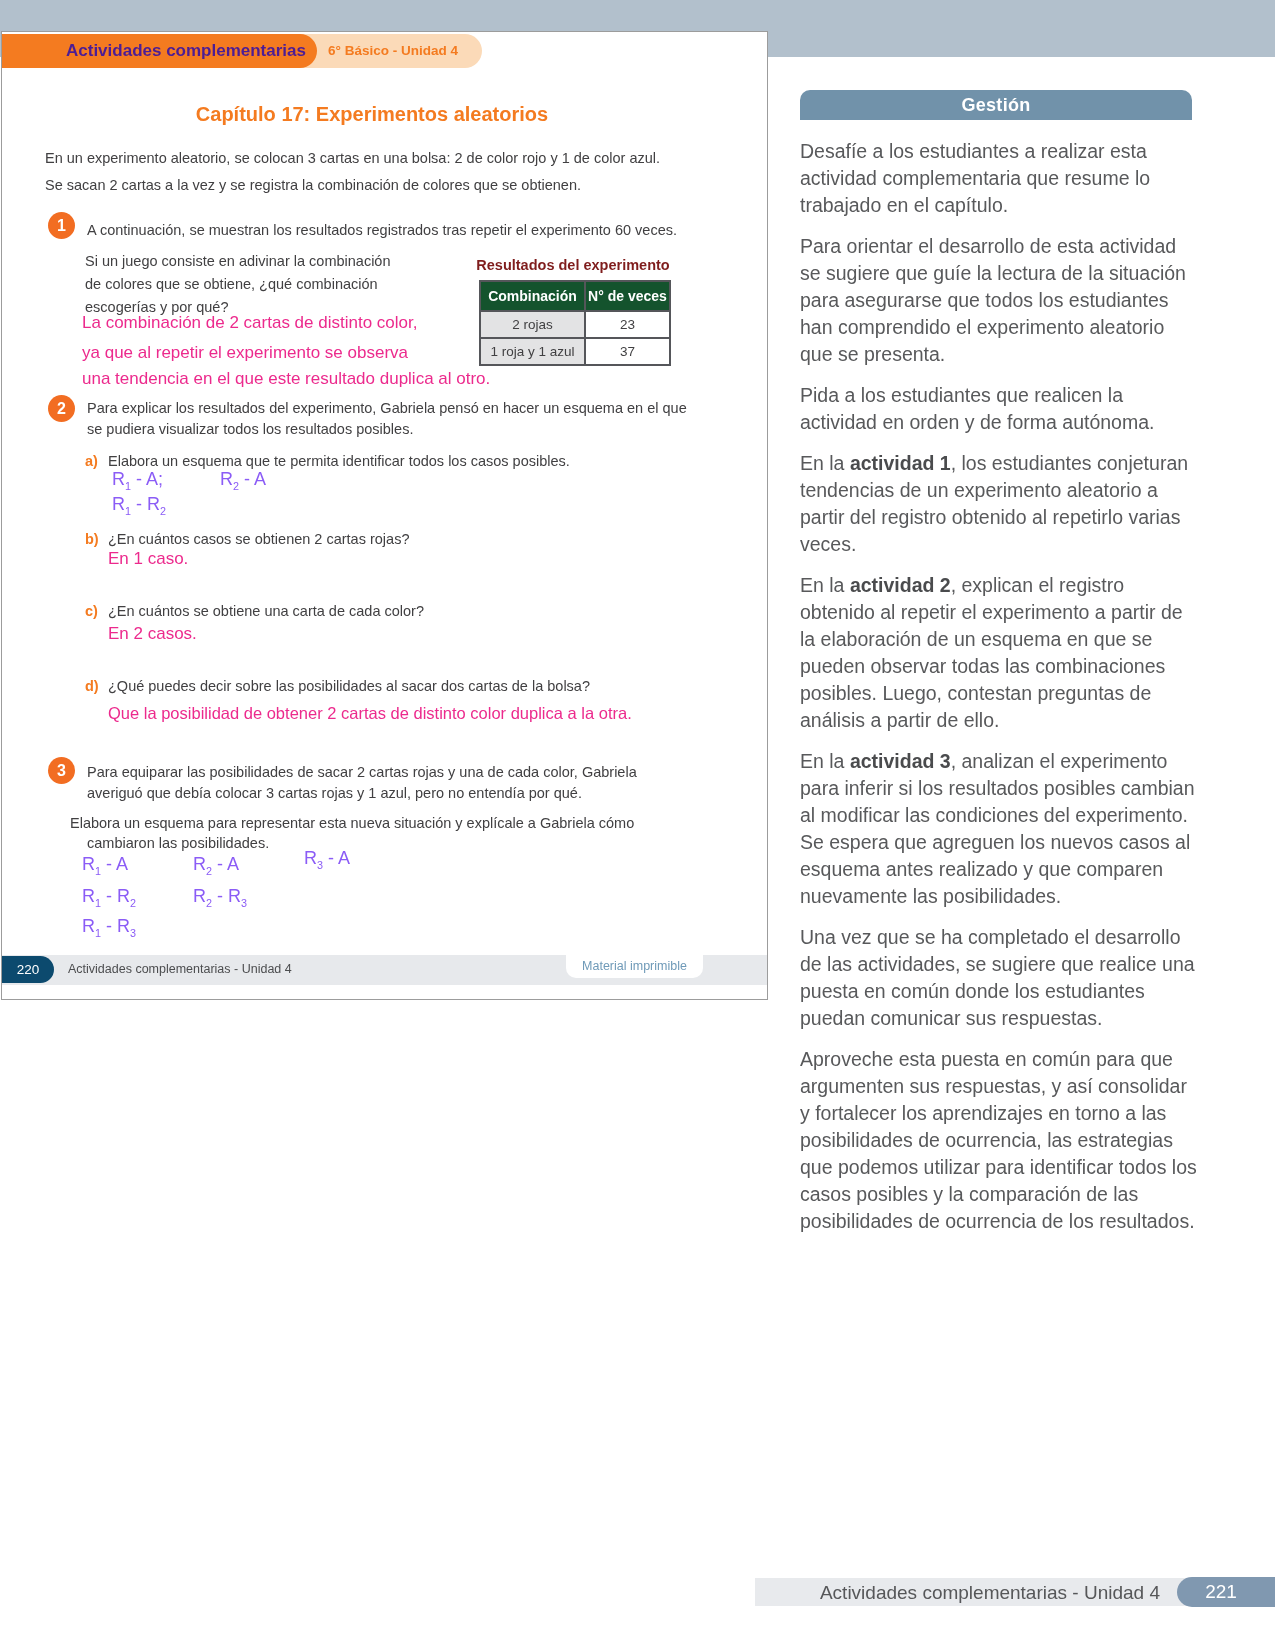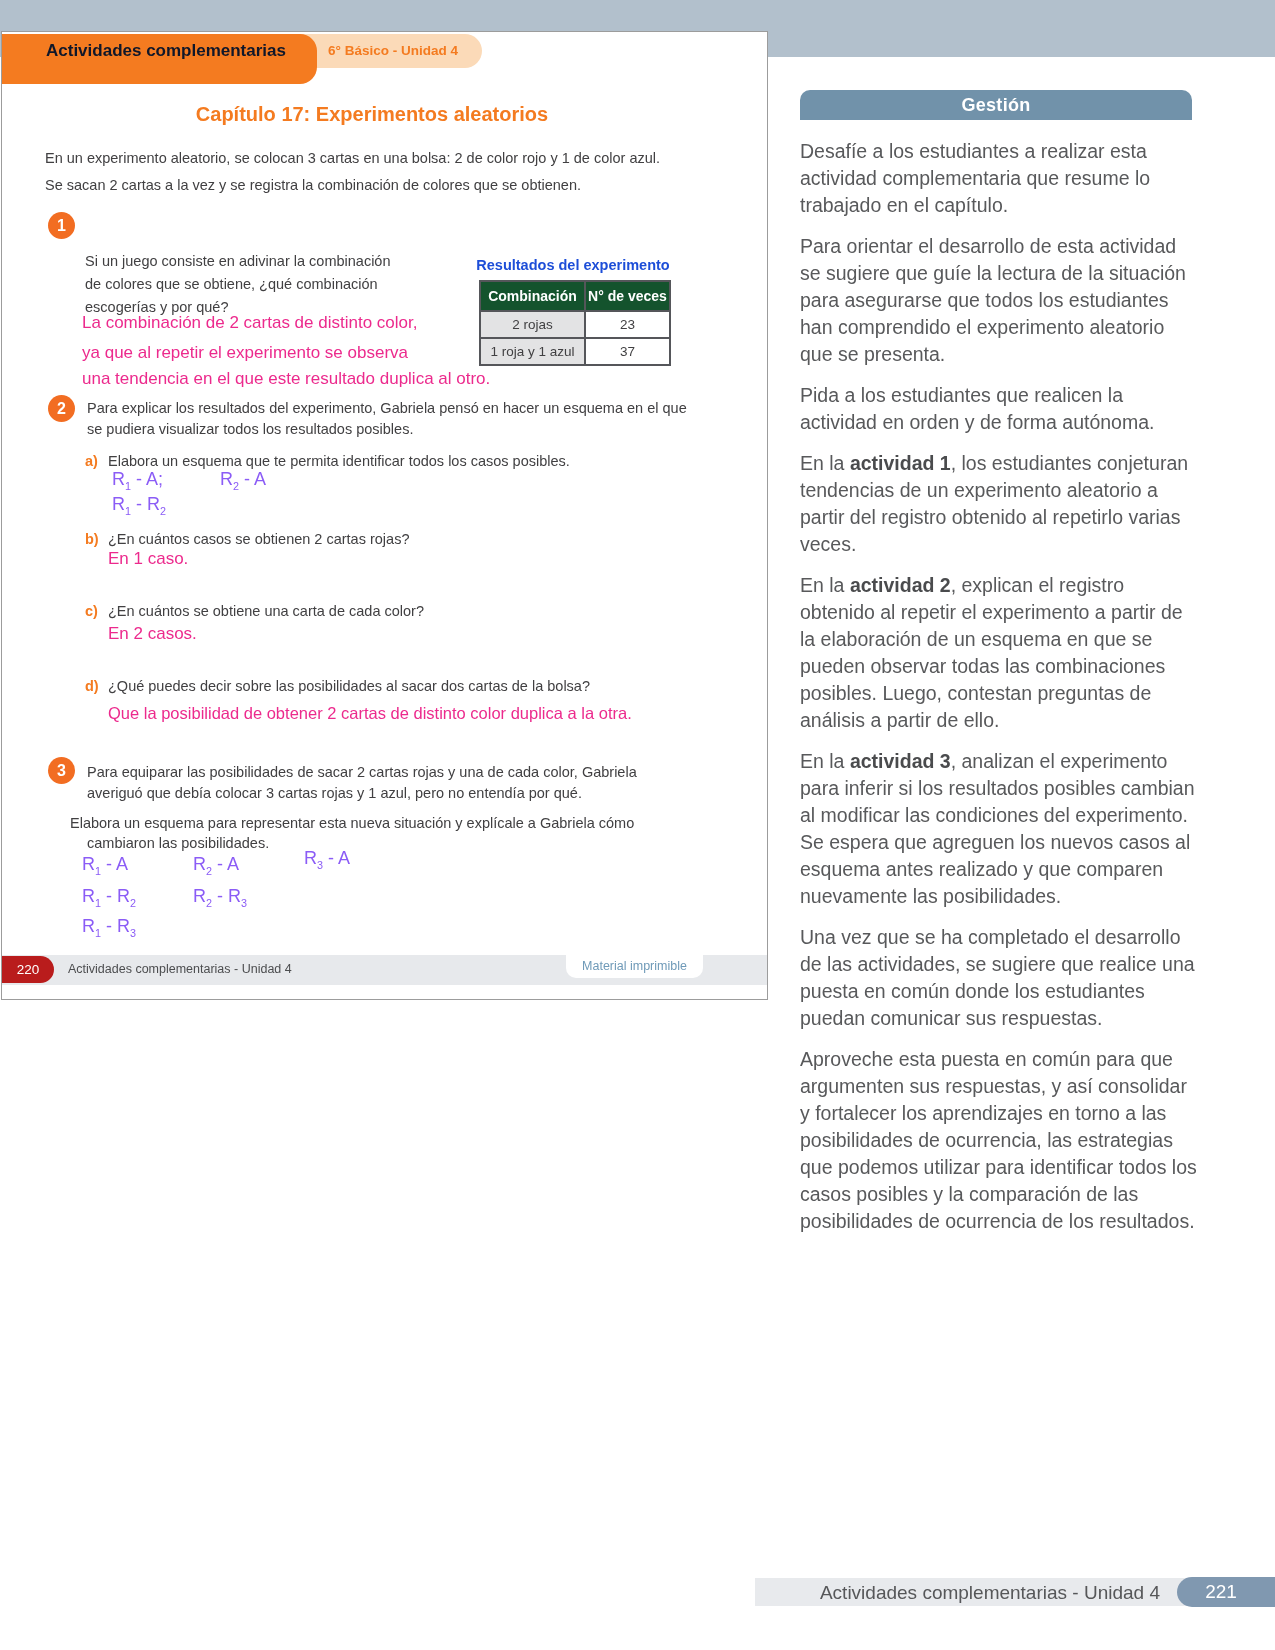--- a/index.html
+++ b/index.html
@@ -11,49 +11,49 @@
   .top-band{left:0;top:0;width:1275px;height:57px;background:#b2c0cc;}
 
   
   .student-page{left:1px;top:31px;width:765px;height:967px;background:#fff;
                 border:1px solid #9c9c9c;}
 
   .grade-badge{left:0;top:2px;width:480px;height:34px;background:#fbdab8;
                border-radius:0 17px 17px 0;}
   .grade-badge-label{left:312px;right:10px;top:0;height:34px;line-height:34px;
                      text-align:center;color:#f47b20;font-weight:bold;font-size:13.5px;}
-  .page-banner{left:0;top:2px;width:315px;height:50px;background:#f47b20;
-               border-radius:0 17px 17px 0;color:#0f172a;font-weight:bold;font-size:17px;
-               line-height:34px;padding-left:44px;box-sizing:border-box;}
+  .page-banner{left:0;top:2px;width:315px;height:34px;background:#f47b20;
+               border-radius:0 17px 17px 0;color:#4c1d95;font-weight:bold;font-size:17px;
+               line-height:34px;padding-left:64px;box-sizing:border-box;}
 
   .chapter-title{left:40px;top:71px;width:660px;text-align:center;font-size:20px;
                  font-weight:bold;color:#f47b20;}
 
   .line{font-size:14.5px;color:#414042;white-space:nowrap;}
   .pink{color:#ec2a8d;white-space:nowrap;font-size:17px;}
   .pink-r{color:#8b5cf6;white-space:nowrap;font-size:18px;}
   .pink-r sub, .pink sub{font-size:0.6em;}
 
   .num-circle{width:27px;height:27px;border-radius:50%;background:#f26d22;color:#fff;
               font-weight:bold;font-size:16px;display:flex;align-items:center;
               justify-content:center;}
   .item-label{font-size:14.5px;font-weight:bold;color:#f47b20;white-space:nowrap;}
 
   .results-title{left:451px;top:225px;width:240px;text-align:center;font-weight:bold;
-                 font-size:14.5px;color:#1d4ed8;}
+                 font-size:14.5px;color:#7f1d1d;}
   .results-table{border-collapse:collapse;color:#414042;}
   .results-table th{background:#14532d;color:#fff;font-weight:bold;height:26px;
                     font-size:14px;border:2px solid #55565a;}
   .results-table th + th{border-left:2px solid #dddddd;}
   .results-table td{height:23px;text-align:center;border:2px solid #55565a;font-size:13.5px;}
   .results-table td.cell-label{background:#e3e3e4;width:101px;}
   .results-table td.cell-value{background:#fff;width:81px;margin-left:8px;}
 
   .page-footer-band{left:0;top:923px;width:765px;height:30px;background:#e7e9ec;}
-  .page-num-pill-left{left:0;top:924px;width:52px;height:27px;background:#b91c1c;
+  .page-num-pill-left{left:0;top:924px;width:52px;height:27px;background:#0c4a6e;
                       border-radius:0 14px 14px 0;color:#fff;font-size:13.5px;
                       display:flex;align-items:center;justify-content:center;}
   .page-footer-label{left:66px;top:930px;font-size:12.5px;color:#4c4d4f;white-space:nowrap;}
   .printable-tab{left:564px;top:923px;width:137px;height:23px;background:#fff;
                  border-radius:0 0 10px 10px;color:#6f9ab8;font-size:12.5px;
                  line-height:23px;text-align:center;}
 
   
   .sidebar-header{left:800px;top:90px;width:392px;height:30px;background:#7192aa;
                   border-radius:10px 10px 0 0;color:#fff;font-weight:bold;font-size:18px;
@@ -84,20 +84,21 @@
   <div class="abs page-banner">
     <span>Actividades complementarias</span>
   </div>
 
   <div class="abs chapter-title">Capítulo 17: Experimentos aleatorios</div>
 
   <div class="abs line" style="left:43px;top:118px">En un experimento aleatorio, se colocan 3 cartas en una bolsa: 2 de color rojo y 1 de color azul.</div>
   <div class="abs line" style="left:43px;top:145px">Se sacan 2 cartas a la vez y se registra la combinación de colores que se obtienen.</div>
 
   <div class="abs num-circle" style="left:46px;top:180px">1</div>
+  <div class="abs line" style="left:85px;top:190px">A continuación, se muestran los resultados registrados tras repetir el experimento 60 veces.</div>
 
   <div class="abs line" style="left:83px;top:221px">Si un juego consiste en adivinar la combinación</div>
   <div class="abs line" style="left:83px;top:244px">de colores que se obtiene, ¿qué combinación</div>
   <div class="abs line" style="left:83px;top:267px">escogerías y por qué?</div>
 
   <div class="abs pink" style="left:80px;top:281px">La combinación de 2 cartas de distinto color,</div>
   <div class="abs pink" style="left:80px;top:311px">ya que al repetir el experimento se observa</div>
   <div class="abs pink" style="left:80px;top:337px">una tendencia en el que este resultado duplica al otro.</div>
 
   <div class="abs results-title">Resultados del experimento</div>

